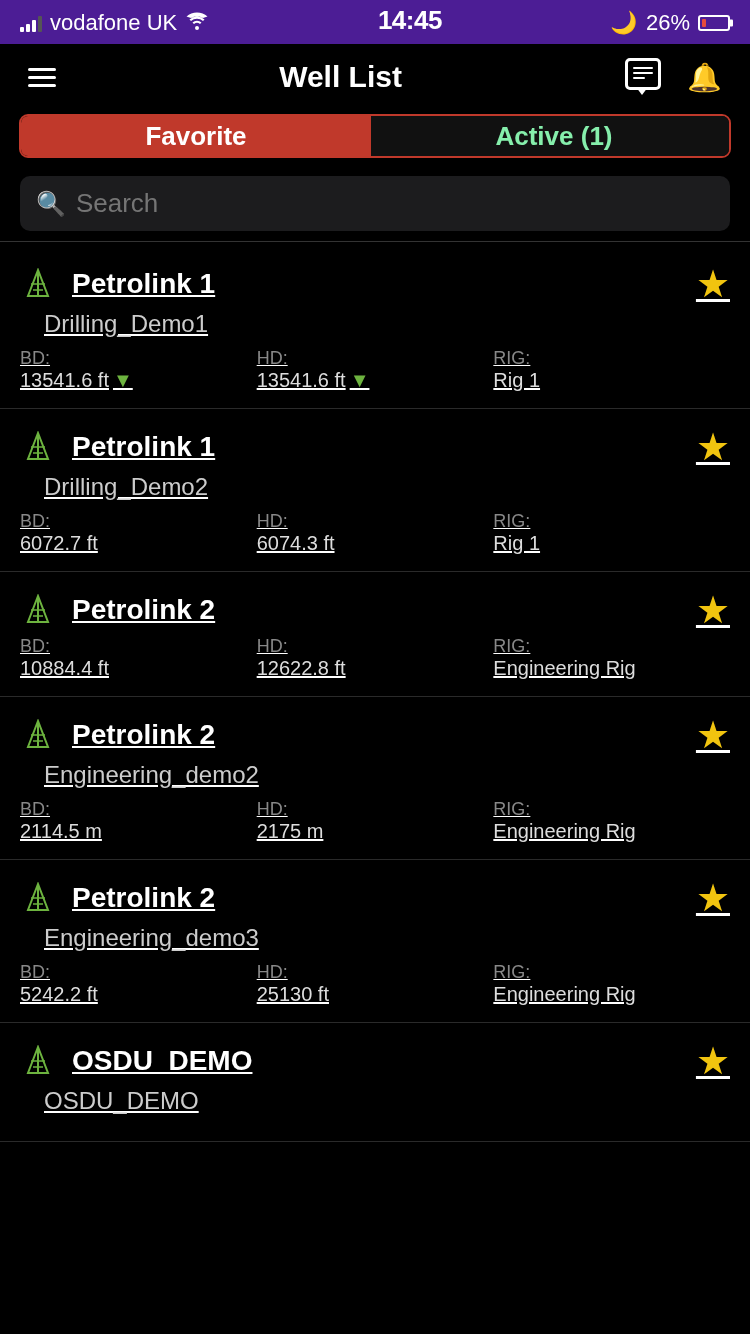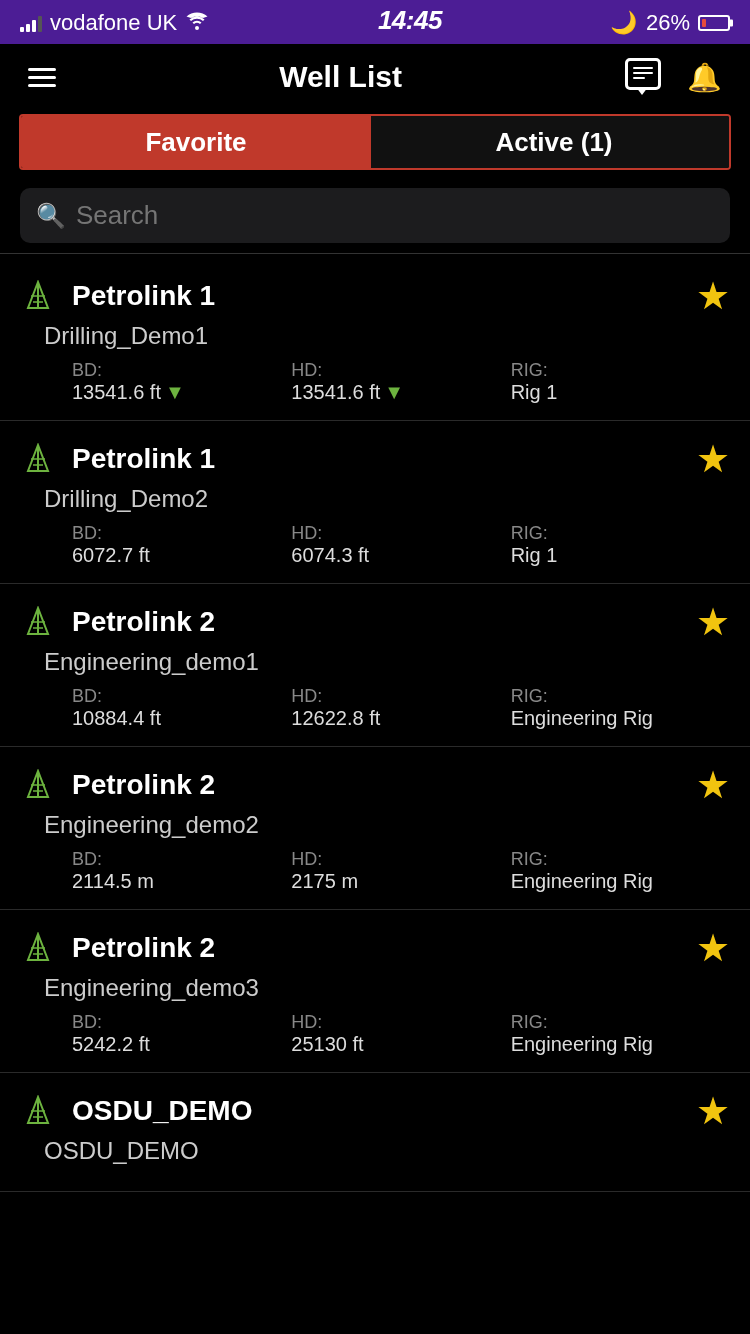--- a/index.html
+++ b/index.html
@@ -46,21 +46,20 @@
       font-size: 22px;
       font-weight: 500;
     }
     .wifi-icon {
       font-size: 22px;
     }
     .status-center {
       font-size: 26px;
       font-weight: 700;
       letter-spacing: -0.5px;
-      font-style: italic;
     }
     .status-right {
       display: flex;
       align-items: center;
       gap: 8px;
       font-size: 22px;
     }
     .battery-pct { font-size: 22px; }
     .battery-icon {
       display: inline-flex;
@@ -164,41 +163,41 @@
     }
     .bell-icon {
       font-size: 28px;
     }
 
     
     .tab-bar {
       display: flex;
       margin: 0 19px;
       border: 2px solid #c0392b;
-      border-radius: 4px;
+      border-radius: 9px;
       overflow: hidden;
-      height: 56px;
+      height: 44px;
     }
     .tab-btn {
       flex: 1;
       display: flex;
       align-items: center;
       justify-content: center;
       font-size: 26px;
       font-weight: 600;
       cursor: pointer;
       border: none;
     }
     .tab-btn.active-tab {
       background: #c0392b;
       color: #fff;
     }
     .tab-btn.inactive-tab {
       background: #111;
-      color: #ffffff;
+      color: #86efac;
       padding-left: 8px;
     }
 
     
     .search-bar {
       margin: 18px 20px 10px;
       background: #1c1c1e;
       border-radius: 10px;
       display: flex;
       align-items: center;
@@ -221,20 +220,21 @@
     
     .divider {
       height: 1px;
       background: #333;
       margin: 4px 0;
     }
 
     
     .well-list {
       padding: 0;
+      text-decoration: underline;
     }
     .well-item {
       display: flex;
       flex-direction: column;
       padding: 16px 20px 16px 20px;
       border-bottom: 1px solid #2a2a2a;
       background: #000;
       position: relative;
       cursor: pointer;
     }
@@ -270,21 +270,20 @@
       margin-left: auto;
     }
     .well-subtitle {
       font-size: 24px;
       color: #ccc;
       margin-left: 24px;
       margin-bottom: 10px;
     }
     .well-stats {
       display: flex;
-      margin-left: 52px;
       gap: 0;
     }
     .stat-item {
       flex: 1;
     }
     .stat-label {
       font-size: 18px;
       color: #888;
       display: block;
     }
@@ -443,21 +442,20 @@
             <polygon points="16,2 6,28 26,28" stroke="#6db33f" stroke-width="2" fill="none"></polygon>
             <line x1="16" y1="2" x2="16" y2="28" stroke="#6db33f" stroke-width="2"></line>
             <line x1="9" y1="16" x2="23" y2="16" stroke="#6db33f" stroke-width="1.5"></line>
             <line x1="11" y1="22" x2="21" y2="22" stroke="#6db33f" stroke-width="1.5"></line>
           </svg>
         </div>
         <span class="well-title">Petrolink 2</span>
       </div>
       <button class="star-btn">★</button>
     </div>
-    <div class="well-subtitle">Engineering_demo1</div>
 
     <div class="well-stats">
       <div class="stat-item">
         <span class="stat-label">BD:</span>
         <span class="stat-value">10884.4 ft</span>
       </div>
       <div class="stat-item">
         <span class="stat-label">HD:</span>
         <span class="stat-value">12622.8 ft</span>
       </div>

